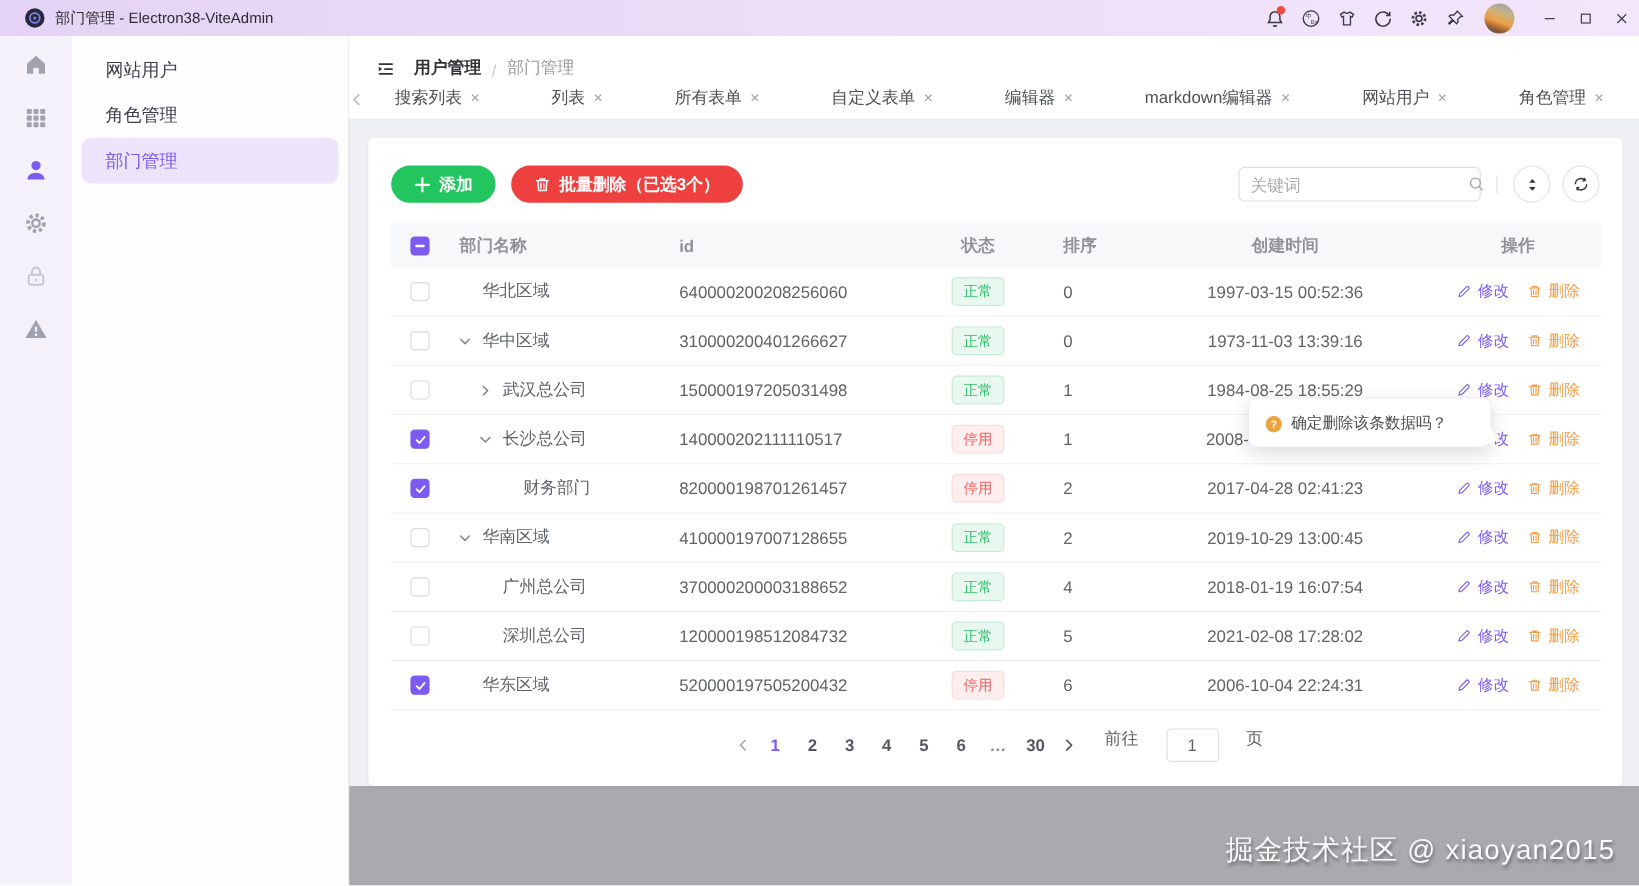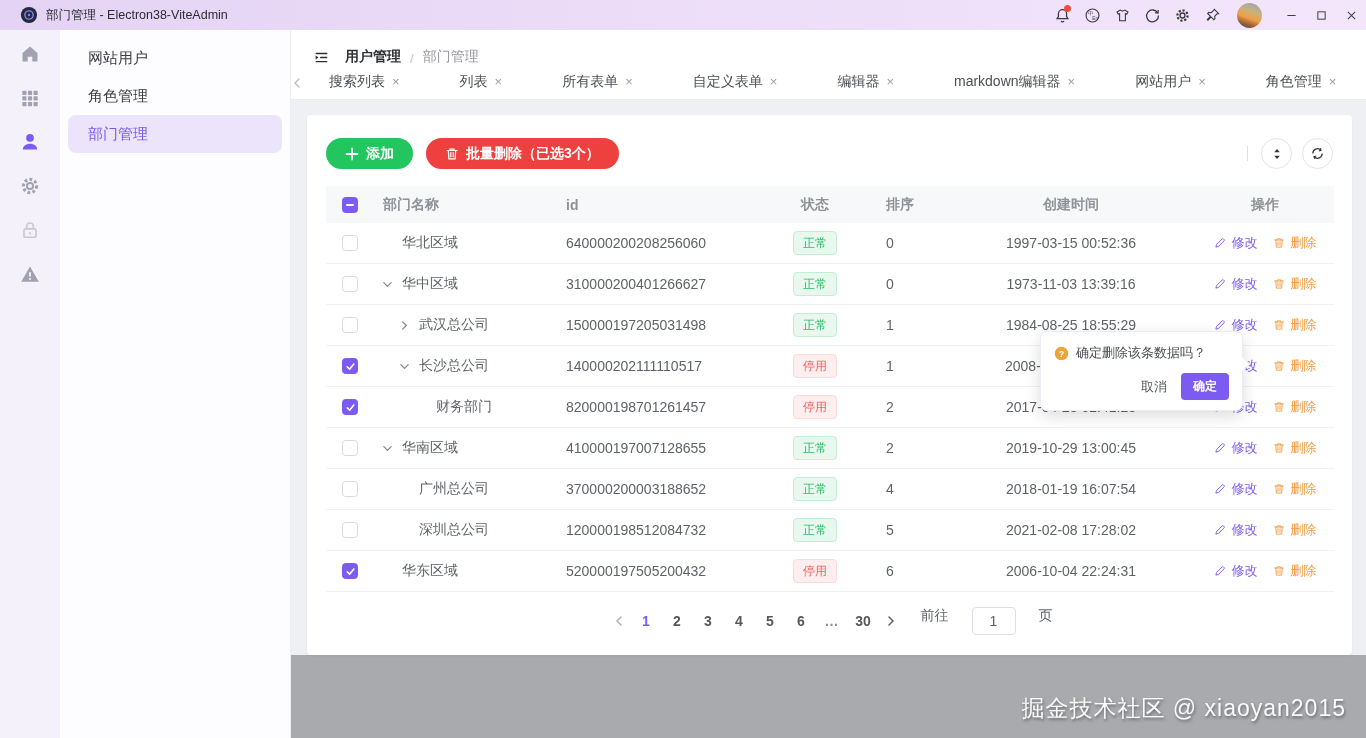--- a/index.html
+++ b/index.html
@@ -339,20 +339,29 @@
               </svg>
             <span>添加</span>
           </button>
           <button class="btn btn-del">
             <svg viewBox="0 0 14 14" fill="none" stroke="#fff" stroke-width="1.2" stroke-linecap="round">
                 <path d="M2 3.5h10M5 3.5V2.2h4v1.3M3.3 3.5l.6 8.3h6.2l.6-8.3M5.8 5.6v4.2M8.2 5.6v4.2"></path>
               </svg>
             <span>批量删除（已选3个）</span>
           </button>
           <div class="search-wrap">
+            <div class="search-box">
+              <input type="text" placeholder="关键词" style="">
+              <span class="search-ico">
+                <svg viewBox="0 0 16 16" width="15" height="15" fill="none" stroke="currentColor" stroke-width="1.3">
+                    <circle cx="7" cy="7" r="4.4"></circle>
+                    <path d="M10.4 10.4l3 3"></path>
+                  </svg>
+              </span>
+            </div>
             <span class="v-div"></span>
             <button class="cbtn">
               <svg viewBox="0 0 16 16" width="14" height="14" fill="currentColor">
                   <path d="M8 2.4 11.1 6H4.9z"></path>
                   <path d="M8 13.6 4.9 10h6.2z"></path>
                 </svg>
             </button>
             <button class="cbtn">
               <svg viewBox="0 0 16 16" width="15" height="15" fill="none" stroke="currentColor" stroke-width="1.25">
                   <path d="M13 8a5 5 0 0 1-8.6 3.5M3 8a5 5 0 0 1 8.6-3.5"></path>
@@ -691,19 +700,15 @@
     <div class="pop-arrow"></div>
     <div class="pop-msg">
       <span>
         <svg viewBox="0 0 16 16" width="15" height="15">
             <circle cx="8" cy="8" r="7.2" fill="#eba33c"></circle>
             <text x="8" y="11.3" text-anchor="middle" font-size="9.5" font-weight="bold" fill="#fff">?</text>
           </svg>
       </span>
       <span>确定删除该条数据吗？</span>
     </div>
-    <div class="pop-btns">
-      <span class="pop-cancel">取消</span>
-      <button class="pop-ok">确定</button>
-    </div>
   </div>
 
 </div>
 
 </body></html>

